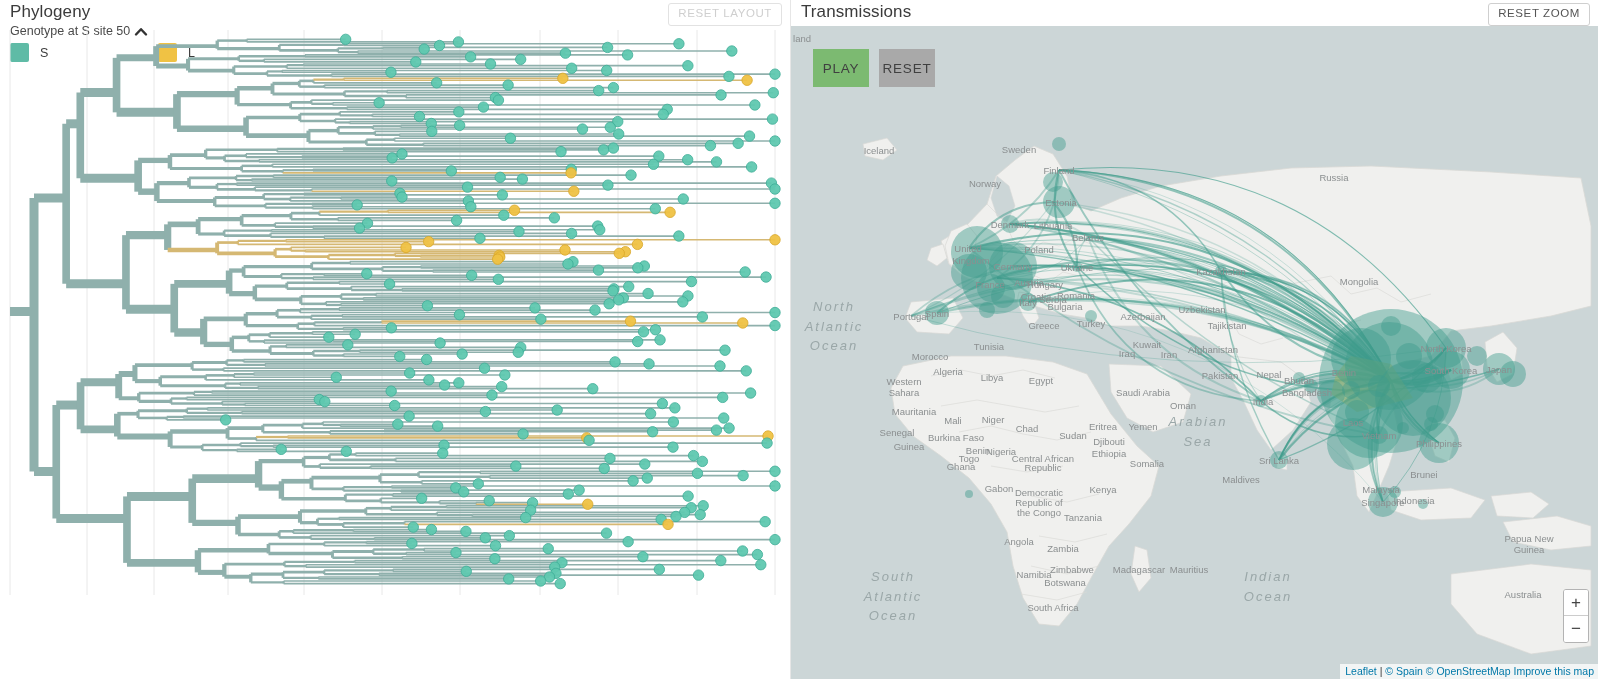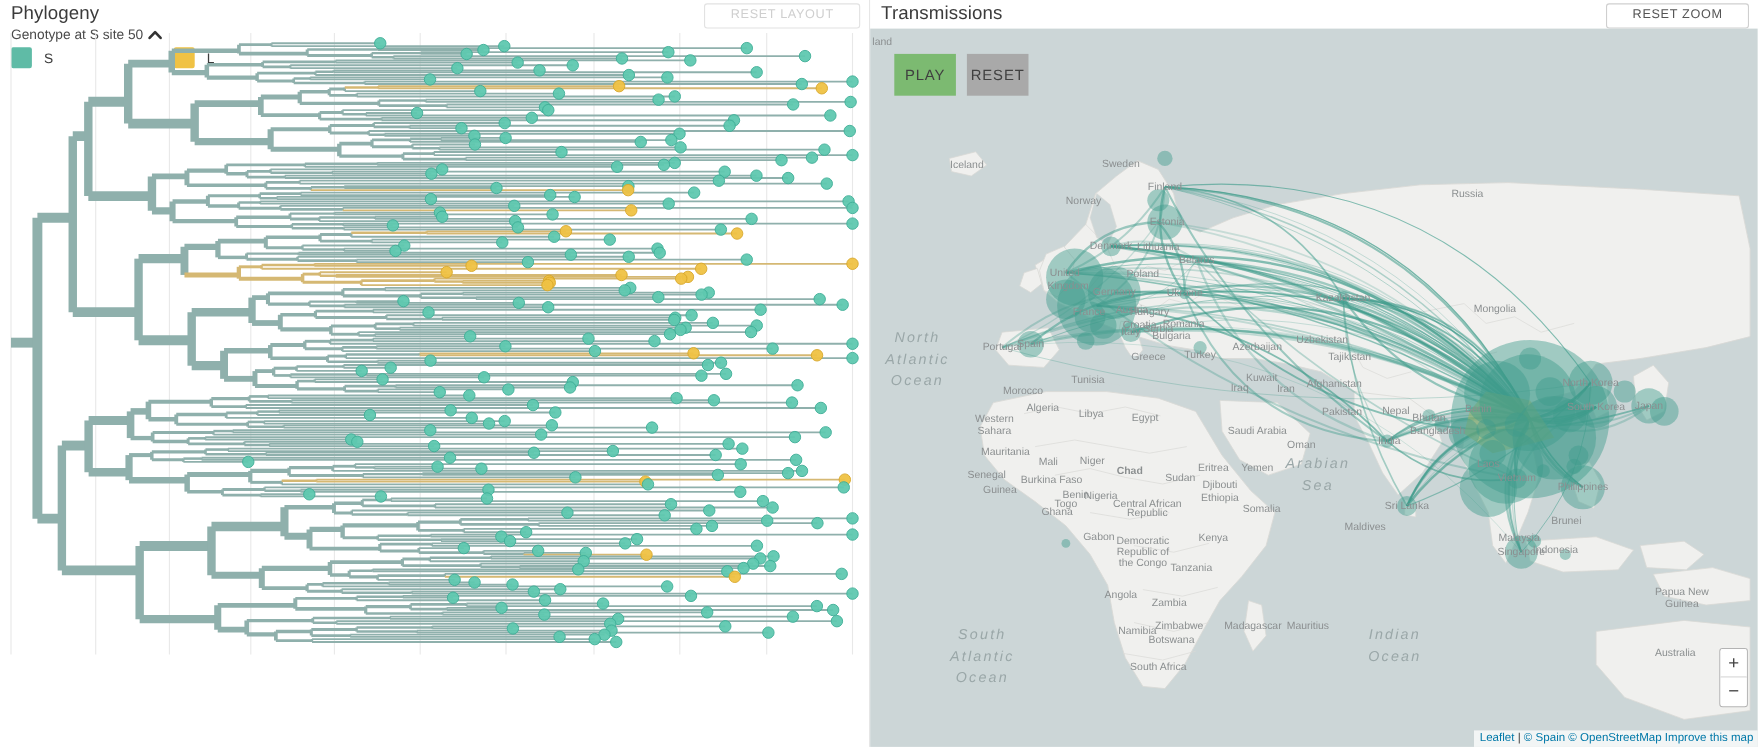--- a/index.html
+++ b/index.html
@@ -19,21 +19,21 @@
     overflow: hidden;
   }
   .panel-title {
     position: absolute; left: 10px; top: 2px;
     font-size: 17px; color: #3b3b3b; font-weight: 400;
     letter-spacing: .1px;
   }
   .reset-btn {
     position: absolute;
     font-size: 11.5px; letter-spacing: .6px;
-    padding: 4px 23px 5px;
+    padding: 4px 9px 5px;
     border: 1px solid #d8d8d8;
     border-radius: 3px;
     background: #ffffff;
     font-family: "Liberation Sans", sans-serif;
     line-height: 1;
   }
   #reset-layout-btn { right: 8px; top: 3px; color: #cfcfcf; border-color: #e2e2e2; }
   #reset-zoom-btn  { right: 8px; top: 3px; color: #555; border-color: #cfcfcf; }
 
   .legend-title {
@@ -1497,21 +1497,21 @@
         <div class="map-label" style="left: 516px; top: 366px;">Bangladesh</div>
         <div class="map-label" style="left: 472px; top: 375px;">India</div>
         <div class="map-label" style="left: 655px; top: 322px;">North Korea</div>
         <div class="map-label" style="left: 660px; top: 344px;">South Korea</div>
         <div class="map-label" style="left: 708px; top: 343px;">Japan</div>
         <div class="map-label" style="left: 113px; top: 355px;">Western</div>
         <div class="map-label" style="left: 113px; top: 366px;">Sahara</div>
         <div class="map-label" style="left: 123px; top: 385px;">Mauritania</div>
         <div class="map-label" style="left: 162px; top: 394px;">Mali</div>
         <div class="map-label" style="left: 202px; top: 393px;">Niger</div>
-        <div class="map-label" style="left: 236px; top: 402px; font-weight: bold;">Chad</div>
+        <div class="map-label" style="left: 236px; top: 402px;">Chad</div>
         <div class="map-label" style="left: 282px; top: 409px;">Sudan</div>
         <div class="map-label" style="left: 312px; top: 400px;">Eritrea</div>
         <div class="map-label" style="left: 352px; top: 400px;">Yemen</div>
         <div class="map-label" style="left: 392px; top: 379px;">Oman</div>
         <div class="map-label" style="left: 318px; top: 415px;">Djibouti</div>
         <div class="map-label" style="left: 106px; top: 406px;">Senegal</div>
         <div class="map-label" style="left: 165px; top: 411px;">Burkina Faso</div>
         <div class="map-label" style="left: 118px; top: 420px;">Guinea</div>
         <div class="map-label" style="left: 187px; top: 424px;">Benin</div>
         <div class="map-label" style="left: 210px; top: 425px;">Nigeria</div>

